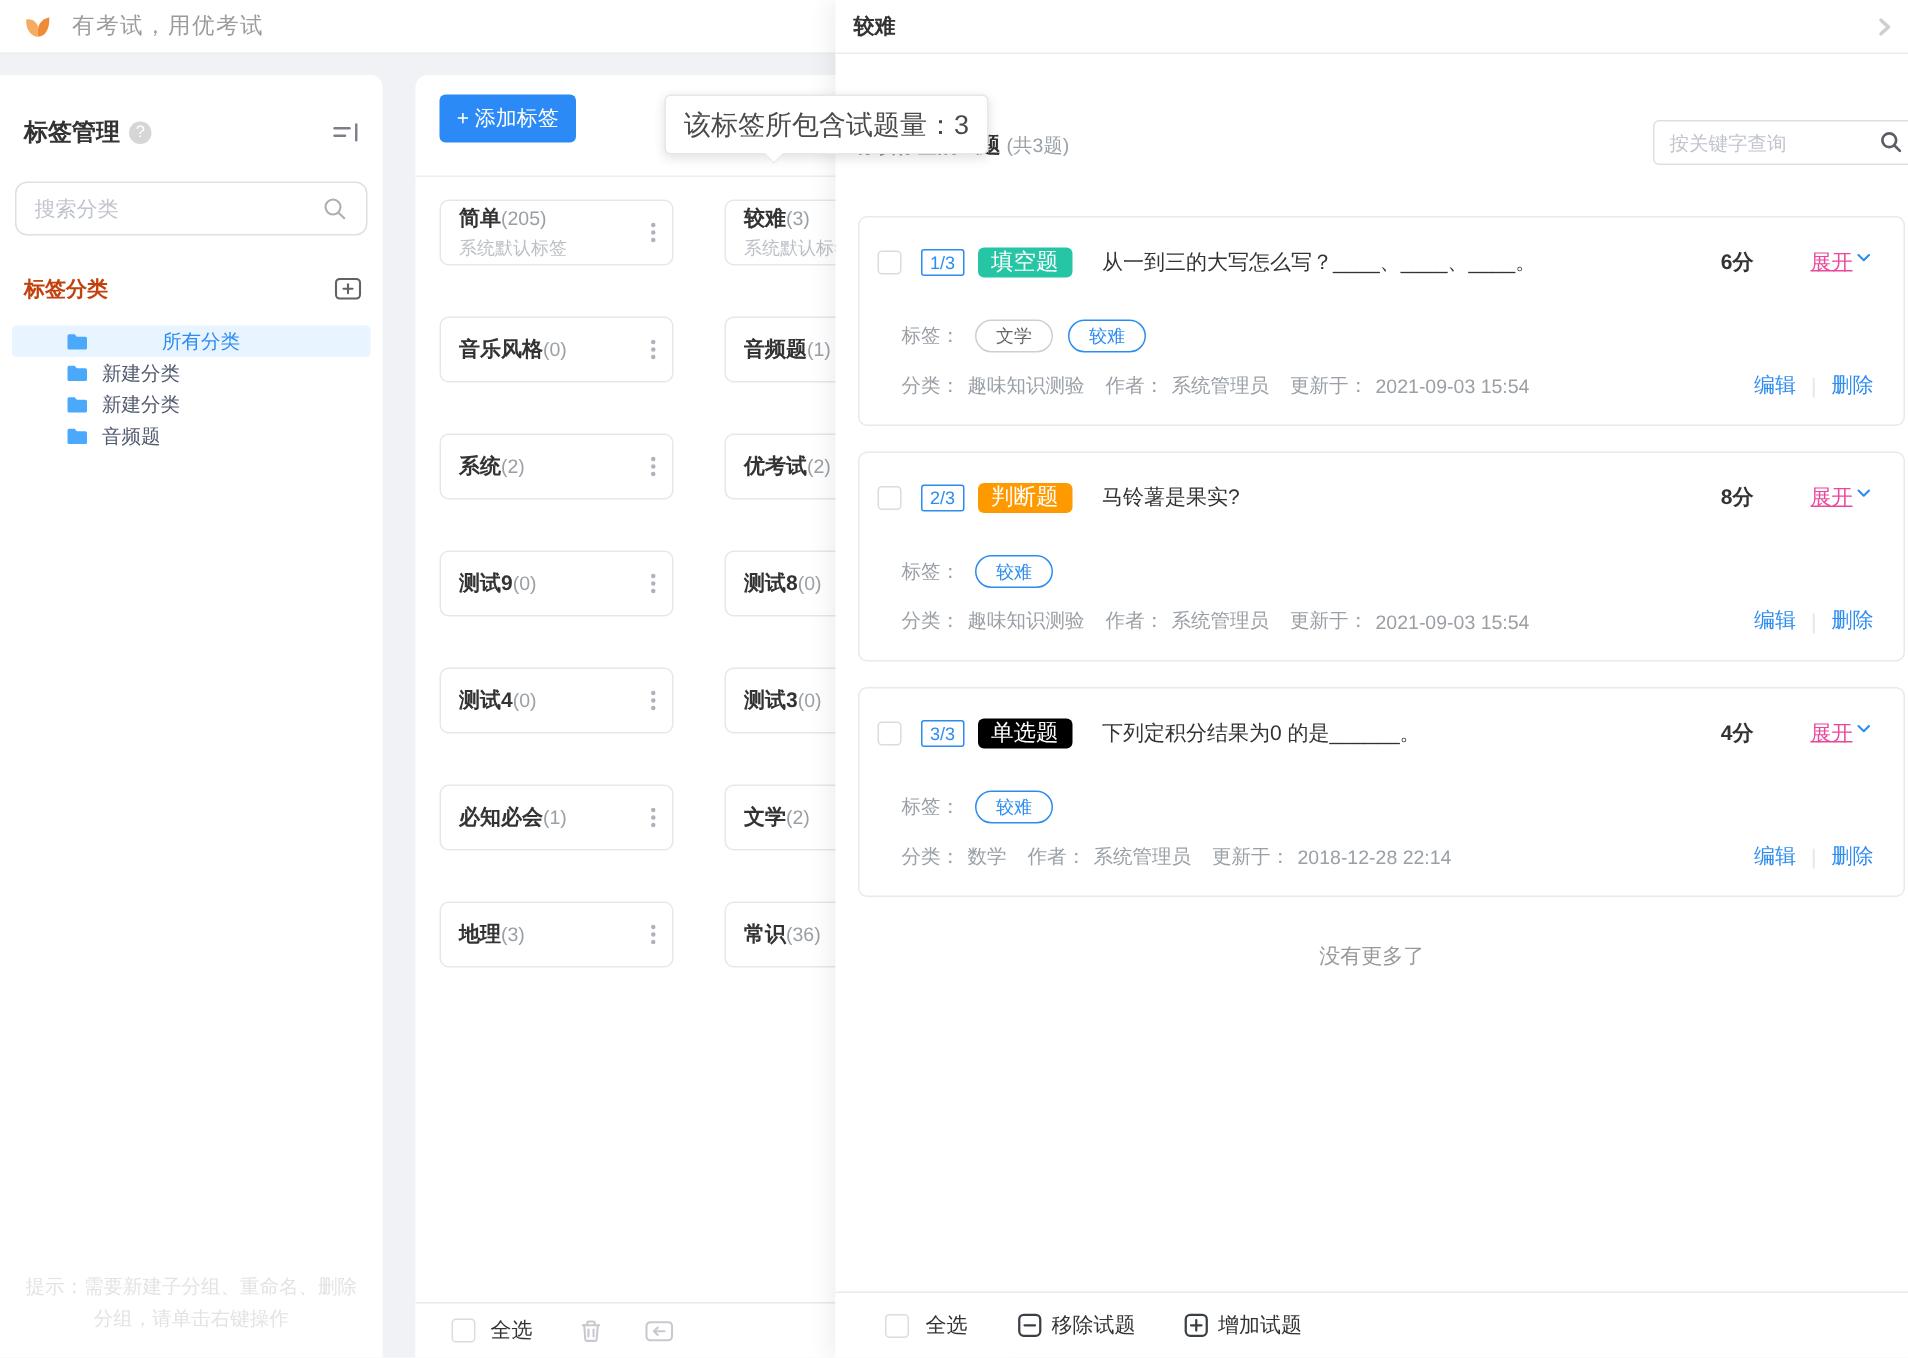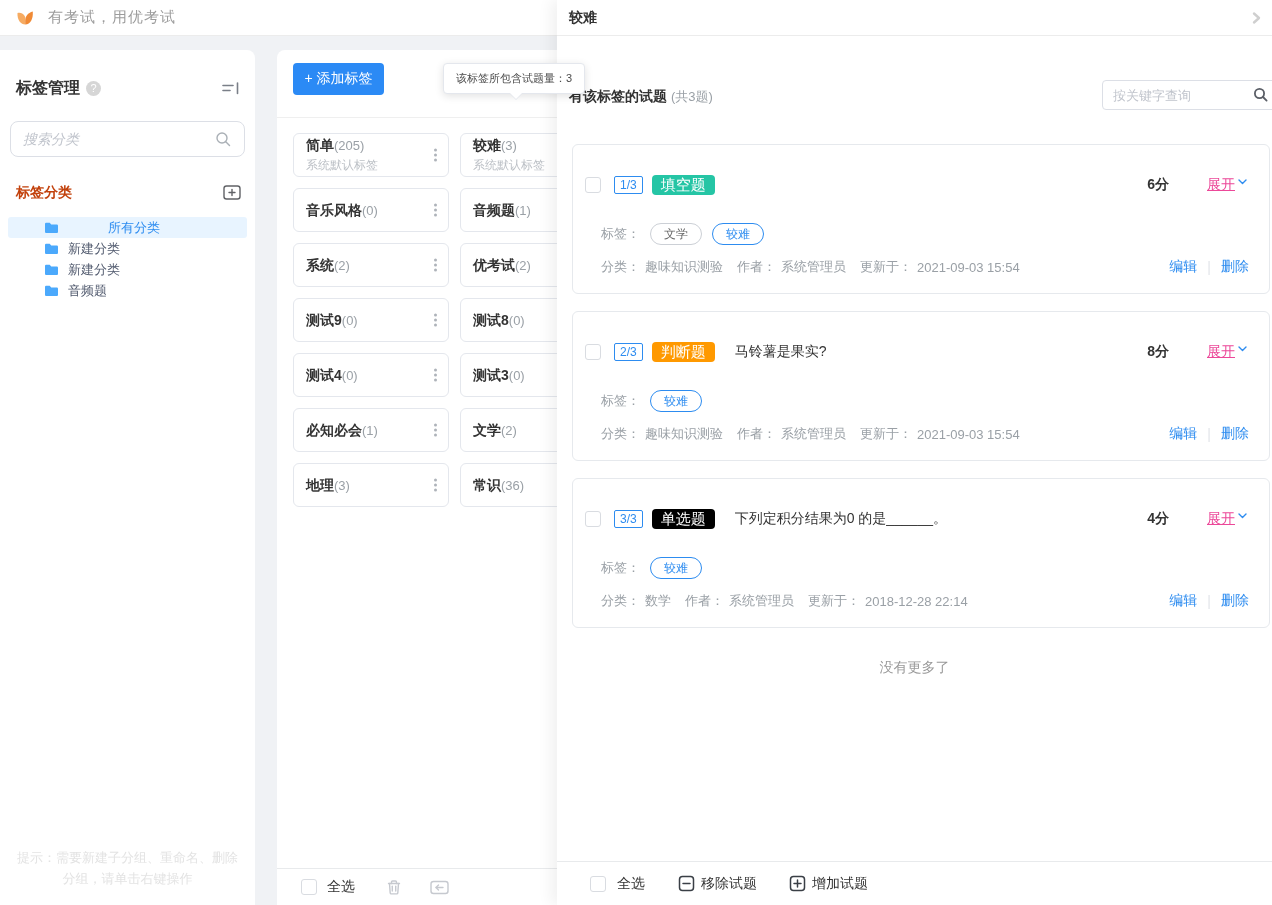--- a/index.html
+++ b/index.html
@@ -17,40 +17,40 @@
     border-radius:0 8px 0 0; z-index:5; }
   .sidebar-head { display:flex; align-items:center; padding:28px 14px 0 16px; }
   .sidebar-title { font-size:16px; font-weight:bold; color:#333; }
   .help-circle { width:15px; height:15px; border-radius:50%; background:#d6d6d6; color:#fff;
     font-size:11px; line-height:15px; text-align:center; margin-left:6px; }
   .help-circle::after { content:"?"; }
   .toggle-ic { margin-left:auto; }
   .search-box { margin:22px 10px 0 10px; height:36px; border:1px solid #dcdfe6; border-radius:8px;
     display:flex; align-items:center; padding:0 12px; }
   .search-box input { border:none; outline:none; flex:1; font-size:14px; color:#333;
-    font-family:inherit; background:transparent;font-style:italic; }
+    font-family:inherit; background:transparent; }
   .search-box input::placeholder { color:#c0c4cc; }
   .section-row { display:flex; align-items:center; margin:26px 12px 0 16px; }
   .section-title { font-size:14px; font-weight:bold; color:#c2410c; }
   .section-row .add-square { margin-left:auto; }
   .tree { margin-top:15px; font-size:13px; }
   .tree-item { height:21px; display:flex; align-items:center; padding-left:36px; color:#515a6e;
     margin:0 8px; border-radius:3px; cursor:pointer; }
   .tree-item .folder { margin-right:9px; }
   .tree-item.selected { background:#e8f4ff; color:#2d8cf0;gap:40px; }
   .hint { position:absolute; bottom:16px; left:14px; right:14px; text-align:center;
     color:#e3e3e3; font-size:13px; line-height:21px; }
 
   
   .tags-panel { position:absolute; left:277px; top:50px; width:400px; bottom:0; background:#fff;
     border-radius:8px 8px 0 0; z-index:5; }
   .tags-head { height:68px; border-bottom:1px solid #efefef; padding:13px 0 0 16px; }
   .add-btn { width:91px; height:32px; background:#2b8af5; border:none; border-radius:4px;
     color:#fff; font-size:14px; cursor:pointer; font-family:inherit; }
-  .cards { padding:15px 16px; display:grid; grid-template-columns:156px 156px; gap:11px; }
+  .cards { padding:15px 16px; display:grid; grid-template-columns:156px 156px; gap:34px; }
   .tag-card { height:44px; border:1px solid #e4e7ed; border-radius:6px; background:#fff;
     display:flex; flex-direction:column; justify-content:center; padding:0 26px 0 12px; position:relative; cursor:pointer; }
   .tag-name { font-size:14px; font-weight:bold; color:#333; white-space:nowrap; }
   .tag-count { font-weight:normal; color:#9aa0a6; font-size:13px; }
   .tag-sub { font-size:12px; color:#bcc0c6; margin-top:2px; white-space:nowrap; }
   .dots { position:absolute; right:11px; top:50%; transform:translateY(-50%); display:flex;
     flex-direction:column; gap:2px; cursor:pointer; }
   .dots i { width:3px; height:3px; border-radius:50%; background:#aeb3ba; }
   .panel-footer { position:absolute; bottom:0; left:0; right:0; height:37px; border-top:1px solid #e8eaec;
     display:flex; align-items:center; padding-left:24px; background:#fff; }
@@ -70,21 +70,21 @@
   .drawer-close { margin-left:auto; cursor:pointer; }
   .list-title-row { position:absolute; top:88px; left:12px; display:flex; align-items:baseline; }
   .list-title { font-size:14px; font-weight:bold; color:#333; }
   .list-count { font-size:13px; color:#9aa0a6; margin-left:4px; }
   .search2 { position:absolute; top:80px; right:-8px; width:178px; height:30px; border:1px solid #dcdfe6;
     border-radius:4px; display:flex; align-items:center; padding:0 10px; background:#fff; }
   .search2 input { border:none; outline:none; flex:1; font-size:13px; min-width:0; font-family:inherit; }
   .search2 input::placeholder { color:#c0c4cc; }
   .qlist { position:absolute; top:144px; left:0; right:0; }
   .qcard { margin:0 2px 17px 15px; border:1px solid #e6e9ed; border-radius:6px; background:#fff;
-    padding:30px 20px 17px 12px; }
+    padding:20px 20px 17px 12px; }
   .qrow1 { display:flex; align-items:center; }
   .qindex { margin-left:13px; border:1px solid #2d8cf0; color:#2d8cf0; font-size:12px;
     padding:1px 5px; border-radius:2px; line-height:14px; }
   .qbadge { margin-left:9px; height:20px; line-height:20px; padding:0 9px; border-radius:4px;
     color:#fff; font-size:15px; }
   .badge-teal { background:#25c5a5; }
   .badge-orange { background:#ff9900; }
   .badge-blue { background:#000000; }
   .qtext { margin-left:20px; font-size:14px; color:#333; }
   .qscore { margin-left:auto; font-size:14px; color:#333; font-weight:bold; }
@@ -105,21 +105,21 @@
   .act-div { color:#e2e5ea; margin:0 10px; }
   .no-more { text-align:center; color:#999; font-size:14px; margin-top:31px; }
   .drawer-footer { position:absolute; bottom:0; left:0; right:0; height:44px; border-top:1px solid #e8eaec;
     display:flex; align-items:center; padding-left:33px; background:#fff; font-size:14px; color:#333; }
   .drawer-footer .cb { margin-right:11px; }
   .df-group { display:flex; align-items:center; margin-right:32px; cursor:pointer; }
   .df-group svg { margin-right:6px; }
 
   
   .tooltip { position:absolute; left:443px; top:63px; background:#fff; border:1px solid #e4e7ed;
-    border-radius:4px; box-shadow:0 2px 8px rgba(0,0,0,.12); padding:7px 12px; font-size:11px;
+    border-radius:4px; box-shadow:0 2px 8px rgba(0,0,0,.12); padding:7px 12px; font-size:18px;
     color:#4a4a4a; white-space:nowrap; z-index:40;text-align:right; }
   .tooltip .arrow { position:absolute; left:66px; bottom:-6px; width:0; height:0;
     border-left:6px solid transparent; border-right:6px solid transparent; border-top:6px solid #fff;
     filter:drop-shadow(0 1px 0 #e4e7ed); }
 </style>
 </head>
 <body>
 
 <div class="app-header">
   <svg width="26" height="24" viewBox="0 0 24 24">
@@ -354,20 +354,21 @@
     </svg>
   </div>
 
   <div class="qlist">
 
     <div class="qcard">
       <div class="qrow1">
         <span class="cb"></span>
         <span class="qindex">1/3</span>
         <span class="qbadge badge-teal">填空题</span>
+        <span class="qtext">从一到三的大写怎么写？____、____、____。</span>
         <span class="qscore">6分</span>
         <span class="qexpand">
             <span>展开</span>
             <svg width="9" height="6" viewBox="0 0 9 6">
               <polyline points="1,1 4.5,4.5 8,1" fill="none" stroke="#2d8cf0" stroke-width="1.4" stroke-linecap="round" stroke-linejoin="round"></polyline>
             </svg>
           </span>
       </div>
       <div class="qtags">
         <span>标签：</span>

